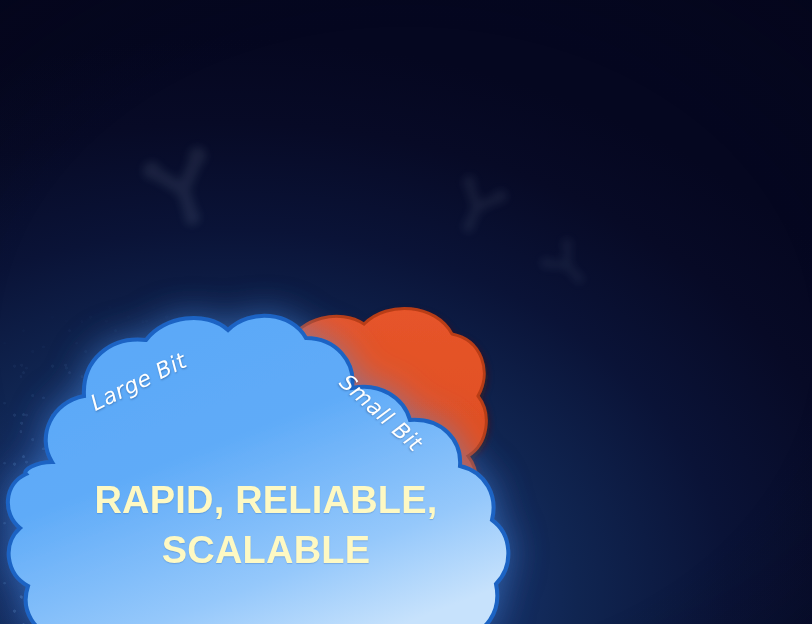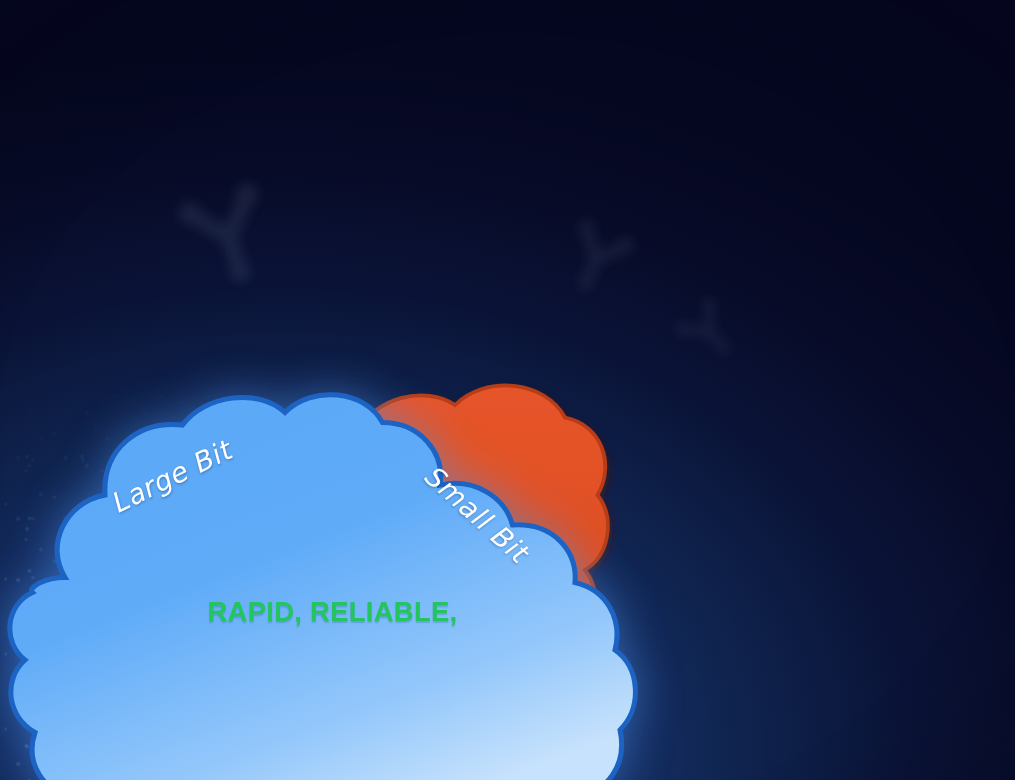--- a/index.html
+++ b/index.html
@@ -81,24 +81,24 @@
     transform-origin: left center;
   }
 
   
   #headline {
     position: absolute;
     left: 56px;
     top: 475px;
     width: 420px;
     text-align: center;
-    color: #22c55e;
+    color: #fef9c3;
     font-family: "Liberation Sans", sans-serif;
     font-weight: bold;
-    font-size: 22px;
+    font-size: 38px;
     line-height: 1.32;
     letter-spacing: .2px;
     text-shadow: 0 1px 1px rgba(30,80,150,.25);
   }
   #headline .hl {
     display: block;
     white-space: nowrap;
   }
 </style>
 </head>
@@ -199,15 +199,16 @@
       </g>
     </svg>
   </div>
 
   <div class="arc-label" id="label-large">Large Bit</div>
 
   <div class="arc-label" id="label-small">Small Bit</div>
 
   <div id="headline">
     <span class="hl">RAPID, RELIABLE,</span>
+    <span class="hl">SCALABLE</span>
   </div>
 
 </div>
 
 </body></html>

